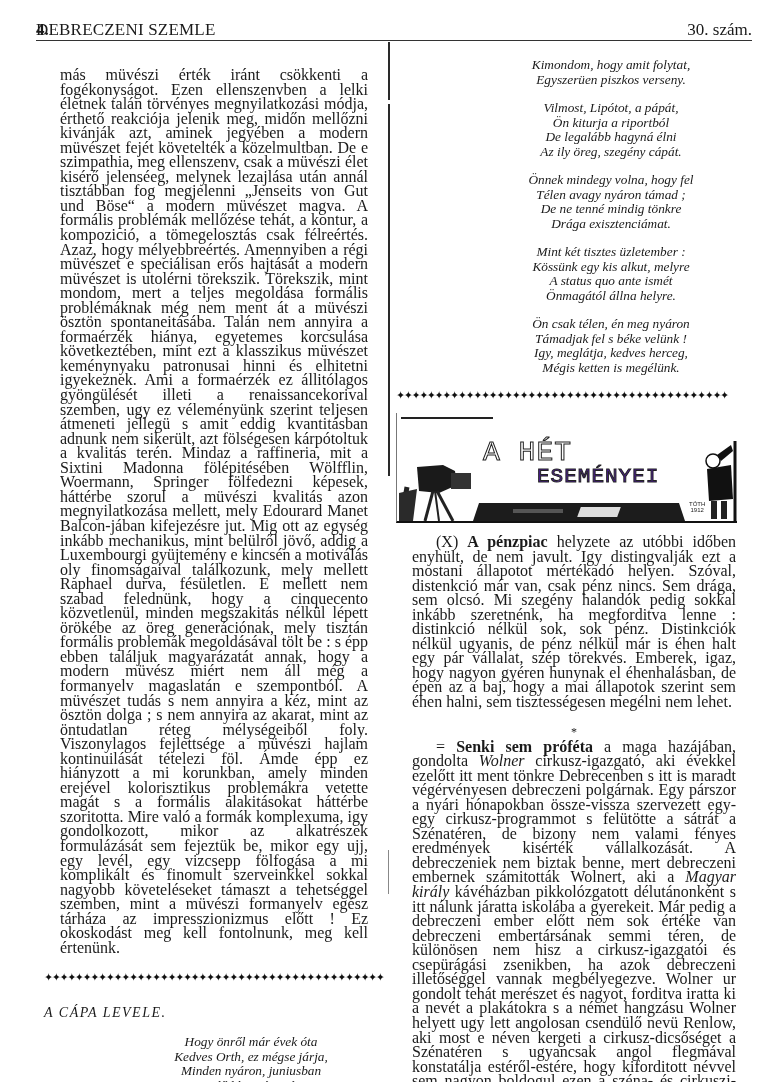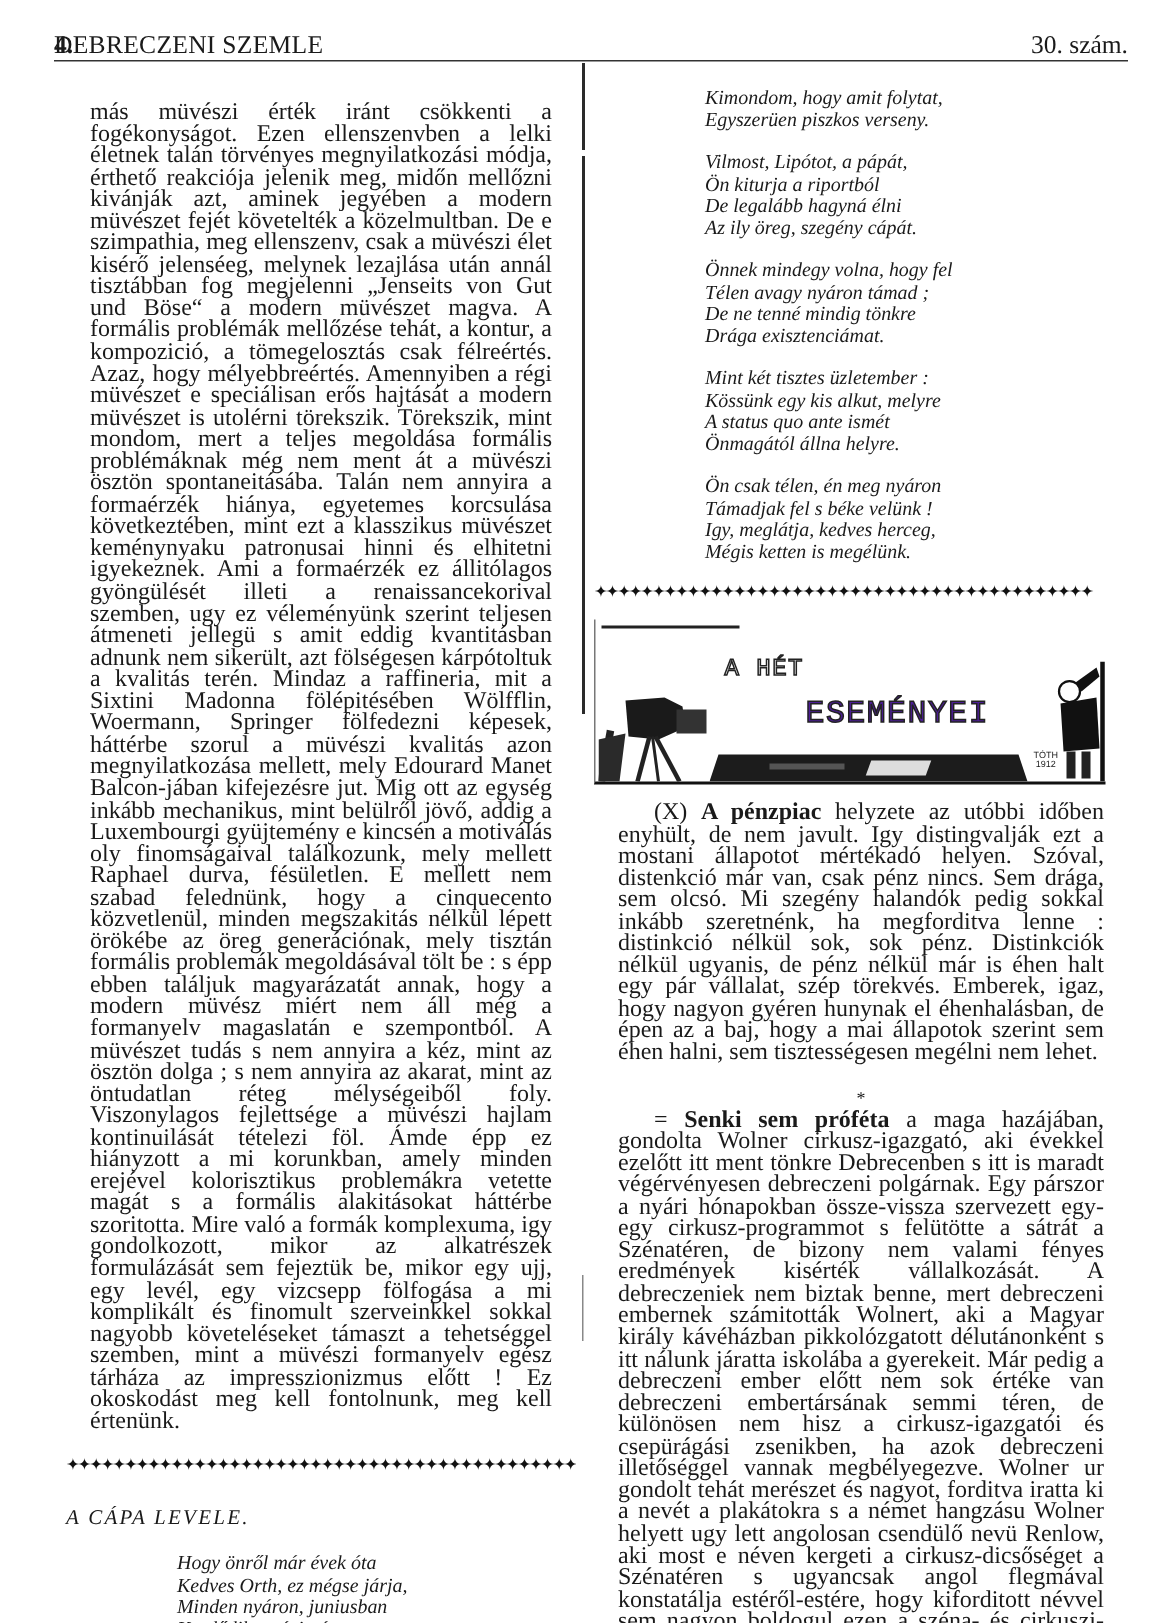--- a/index.html
+++ b/index.html
@@ -24,31 +24,31 @@
       hyphens: none;
     }
     p.indent { text-indent: 24px; }
     .ornament {
       font-size: 11px; letter-spacing: -1.5px; white-space: nowrap; overflow: hidden;
       color: #111; line-height: 12px;
     }
     .poem-title { text-align: left; font-style: italic; font-size: 14px; letter-spacing: 1.5px; margin: 22px 0 14px 0; }
     .poem { font-style: italic; font-size: 13.3px; line-height: 14.5px; }
     .stanza { margin-bottom: 14px; }
-    .stanza .line { display: block; white-space: nowrap; }
+    .stanza .line { display: block; white-space: nowrap; text-align: center; }
     .banner {
       position: relative; width: 340px; height: 108px; margin-top: 12px;
       border-bottom: 2px solid #111; border-left: 1px solid #777;
     }
     .banner .top-bar { position: absolute; left: 4px; top: 4px; width: 92px; height: 2px; background: #222; }
-    .banner .h1 { position: absolute; left: 86px; top: 24px; font-family: "Liberation Mono", monospace; font-size: 16px; color: #fff; -webkit-text-stroke: 1px #222; letter-spacing: 1px; }
+    .banner .h1 { position: absolute; left: 86px; top: 24px; font-family: "Liberation Mono", monospace; font-size: 28px; color: #fff; -webkit-text-stroke: 1px #222; letter-spacing: 1px; }
     .banner .h2 { position: absolute; left: 140px; top: 52px; font-family: "Liberation Mono", monospace; font-size: 21px; color: #4c1d95; -webkit-text-stroke: 1px #222; letter-spacing: 1px; }
     .banner .sig { position: absolute; left: 292px; top: 88px; font-size: 6px; line-height: 6px; font-family: "Liberation Sans", sans-serif; text-align: center; }
     .bold { font-weight: bold; }
-    .ital { }
+    .ital { font-style: italic; }
     .star { text-align: center; font-size: 12px; margin: 2px 0 0 0; line-height: 12px; }
   </style>
 </head>
 <body>
 
 <div class="header">
   <span class="page-num">4.</span>
   <span class="title">DEBRECZENI SZEMLE</span>
   <span class="issue">30. szám.</span>
 </div>

